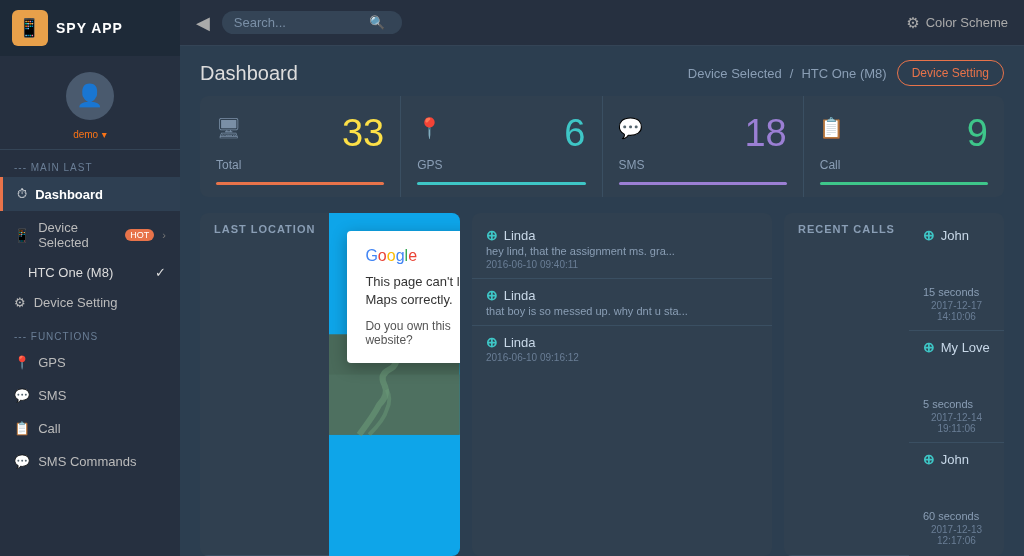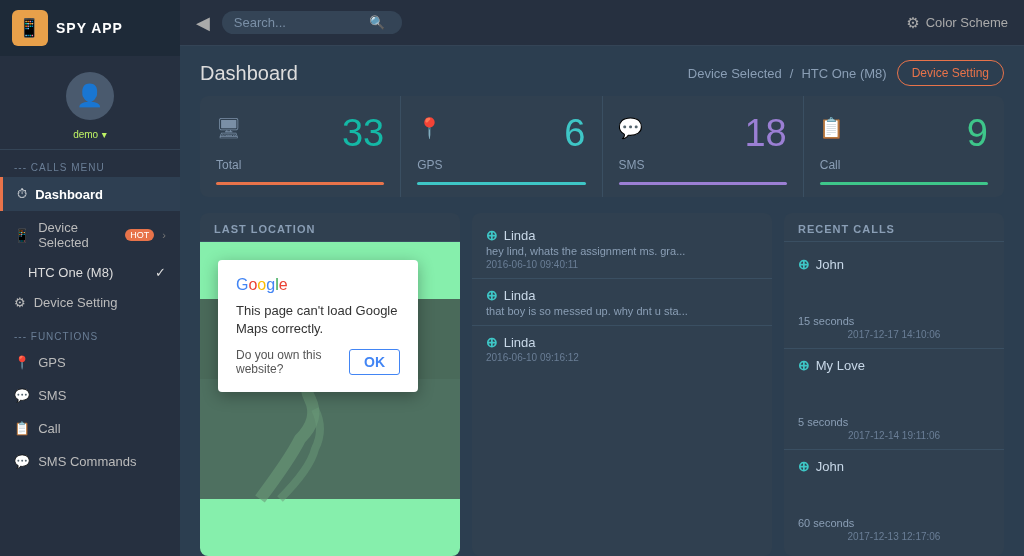--- a/index.html
+++ b/index.html
@@ -46,21 +46,21 @@
     .avatar {
       width: 48px; height: 48px;
       background: #4a5a6e;
       border-radius: 50%;
       display: flex; align-items: center; justify-content: center;
       font-size: 22px;
       color: #aaa;
       margin-bottom: 6px;
     }
     .demo-label {
-      color: #bef264;
+      color: #f97316;
       font-size: 13px;
     }
     .demo-label span { font-size: 10px; }
     .sidebar-section-label {
       color: #6a7e96;
       font-size: 10px;
       padding: 12px 14px 4px;
       letter-spacing: 1px;
     }
     .sidebar-item {
@@ -216,61 +216,61 @@
     .stat-label {
       font-size: 12px;
       color: #8a9eb5;
       margin-top: 6px;
     }
     .stat-bar {
       height: 3px;
       border-radius: 2px;
       margin-top: 10px;
     }
-    .color-orange { color: #14b8a6; }
+    .color-orange { color: #fde047; }
     .color-teal { color: #3ec6c6; }
     .color-purple { color: #9b7fd4; }
     .color-green { color: #3ec68a; }
     .bar-orange { background: #e8734a; }
     .bar-teal { background: #3ec6c6; }
     .bar-purple { background: #9b7fd4; }
     .bar-green { background: #3ec68a; }
 
     
     .panels-row {
       display: flex;
       gap: 12px;
       margin: 0 20px;
       flex: 1;
       min-height: 0;
     }
     .panel {
       background: #304050;
       border-radius: 8px;
       display: flex;
-      flex-direction: column;
+      flex-direction: row;
       overflow: hidden;
       min-height: 0;
     }
     .panel-location { flex: 0 0 260px; position: relative; }
     .panel-messages { flex: 1; }
     .panel-calls { flex: 0 0 220px; }
     .panel-header {
       padding: 10px 14px 6px;
       font-size: 11px;
       font-weight: 700;
       color: #8a9eb5;
       letter-spacing: 1px;
       border-bottom: 1px solid #3a4f62;
     }
 
     
     .map-area {
       flex: 1;
-      background: #86efac;
+      background: #0ea5e9;
       position: relative;
       min-height: 160px;
       overflow: hidden;
     }
     .map-svg { width: 100%; height: 100%; }
 
     
     .map-dialog {
       position: absolute;
       top: 18px;
@@ -370,21 +370,21 @@
     <span class="logo-text">SPY APP</span>
   </div>
   <div class="sidebar-profile">
     <div class="avatar">👤</div>
     <span class="demo-label">
       <span>demo</span>
       <span> ▾</span>
     </span>
   </div>
 
-  <div class="sidebar-section-label">--- CALLS MENU</div>
+  <div class="sidebar-section-label">--- MAIN LAST</div>
 
   <div class="sidebar-item active">
     <span>⏱</span>
     <span class="item-label">Dashboard</span>
   </div>
 
   <div class="sidebar-item">
     <span>📱</span>
     <span class="item-label">Device Selected</span>
     <span class="hot-badge">HOT</span>
@@ -506,21 +506,21 @@
       </div>
     </div>
 
     <div class="panel panel-messages">
       <div class="msg-list">
         <div class="msg-item">
           <div class="msg-sender">
             <span class="plus-icon">⊕</span>
             <span>Linda</span>
           </div>
-          <div class="msg-text">hey lind, whats the assignment ms. gra...</div>
+          <div class="msg-text">hey lind, that the assignment ms. gra...</div>
           <div class="msg-time">2016-06-10 09:40:11</div>
         </div>
         <div class="msg-item">
           <div class="msg-sender">
             <span class="plus-icon">⊕</span>
             <span>Linda</span>
           </div>
           <div class="msg-text">that boy is so messed up. why dnt u sta...</div>
         </div>
         <div class="msg-item">

